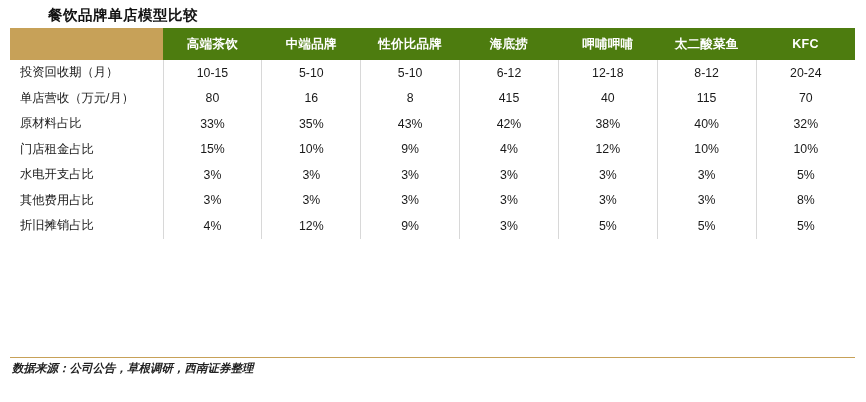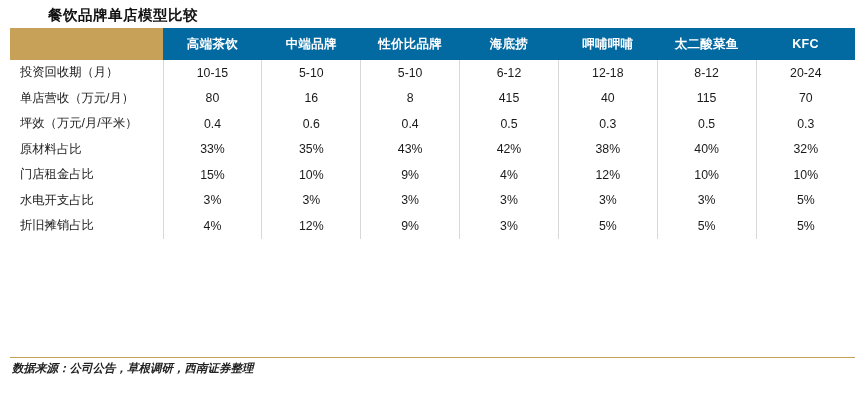--- a/index.html
+++ b/index.html
@@ -40,21 +40,21 @@
   }
   table.cmp {
     border-collapse: collapse;
     width: 845px;
     table-layout: fixed;
     background: #ffffff;
   }
   table.cmp col.lbl { width: 153px; }
   table.cmp col.dat { width: 98.85px; }
   table.cmp thead th {
-    background: #0369a1;
+    background: #4d7c0f;
     color: #ffffff;
     font-size: 12.5px;
     font-weight: bold;
     height: 30px;
     text-align: center;
     vertical-align: middle;
     border: none;
     letter-spacing: 0.3px;
   }
   table.cmp thead th.corner {
@@ -148,30 +148,20 @@
           <td class="rowlabel">单店营收（万元/月）</td>
           <td>80</td>
           <td>16</td>
           <td>8</td>
           <td>415</td>
           <td>40</td>
           <td>115</td>
           <td>70</td>
         </tr>
         <tr>
-          <td class="rowlabel">坪效（万元/月/平米）</td>
-          <td>0.4</td>
-          <td>0.6</td>
-          <td>0.4</td>
-          <td>0.5</td>
-          <td>0.3</td>
-          <td>0.5</td>
-          <td>0.3</td>
-        </tr>
-        <tr>
           <td class="rowlabel">原材料占比</td>
           <td>33%</td>
           <td>35%</td>
           <td>43%</td>
           <td>42%</td>
           <td>38%</td>
           <td>40%</td>
           <td>32%</td>
         </tr>
         <tr>
@@ -188,20 +178,30 @@
           <td class="rowlabel">水电开支占比</td>
           <td>3%</td>
           <td>3%</td>
           <td>3%</td>
           <td>3%</td>
           <td>3%</td>
           <td>3%</td>
           <td>5%</td>
         </tr>
         <tr>
+          <td class="rowlabel">其他费用占比</td>
+          <td>3%</td>
+          <td>3%</td>
+          <td>3%</td>
+          <td>3%</td>
+          <td>3%</td>
+          <td>3%</td>
+          <td>8%</td>
+        </tr>
+        <tr>
           <td class="rowlabel">折旧摊销占比</td>
           <td>4%</td>
           <td>12%</td>
           <td>9%</td>
           <td>3%</td>
           <td>5%</td>
           <td>5%</td>
           <td>5%</td>
         </tr>
       </tbody>

